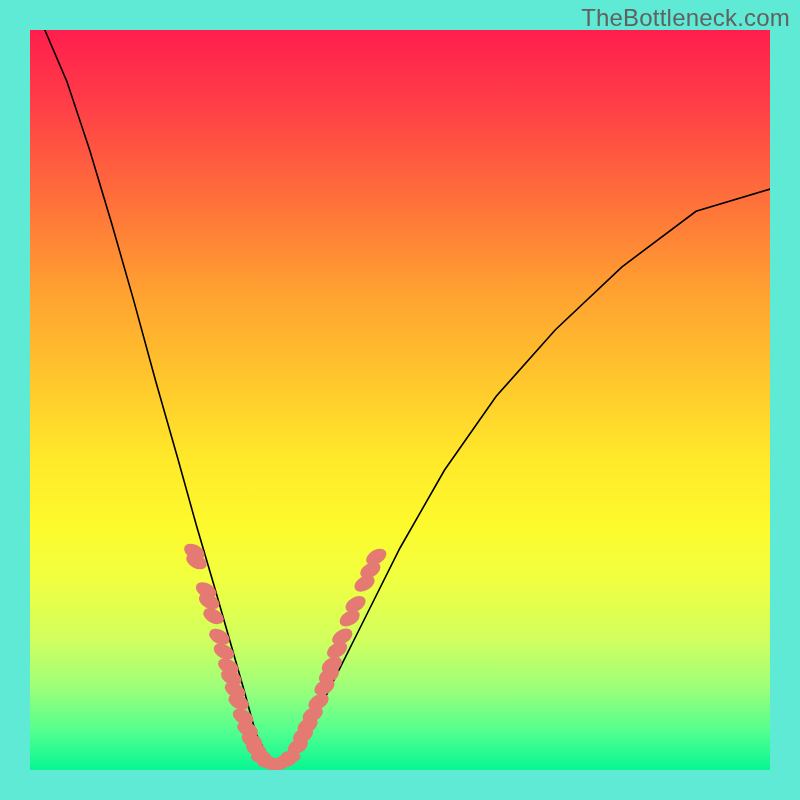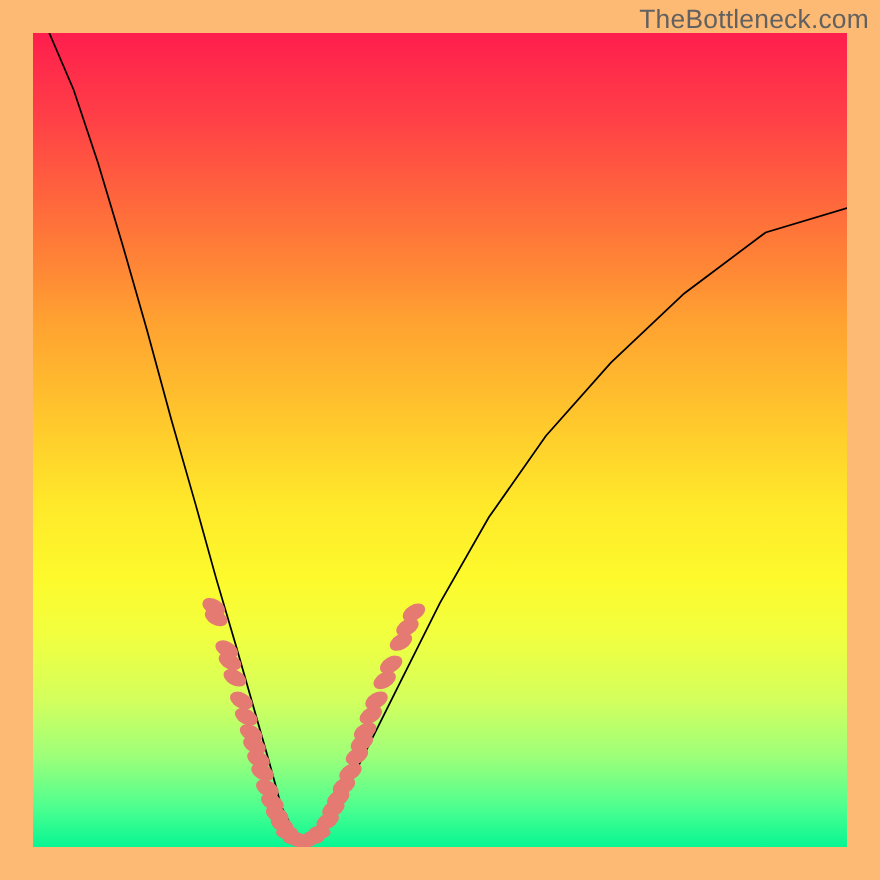--- a/index.html
+++ b/index.html
@@ -8,21 +8,21 @@
     width: 800px;
     height: 800px;
     overflow: hidden;
     background: #000;
     font-family: Arial, Helvetica, sans-serif;
   }
   .frame {
     position: relative;
     width: 800px;
     height: 800px;
-    background: #fdba74;
+    background: #5eead4;
   }
   .watermark {
     position: absolute;
     top: 4px;
     right: 10px;
     color: #616161;
     font-size: 24px;
     font-weight: 400;
     font-family: Arial, sans-serif;
     letter-spacing: 0.2px;

